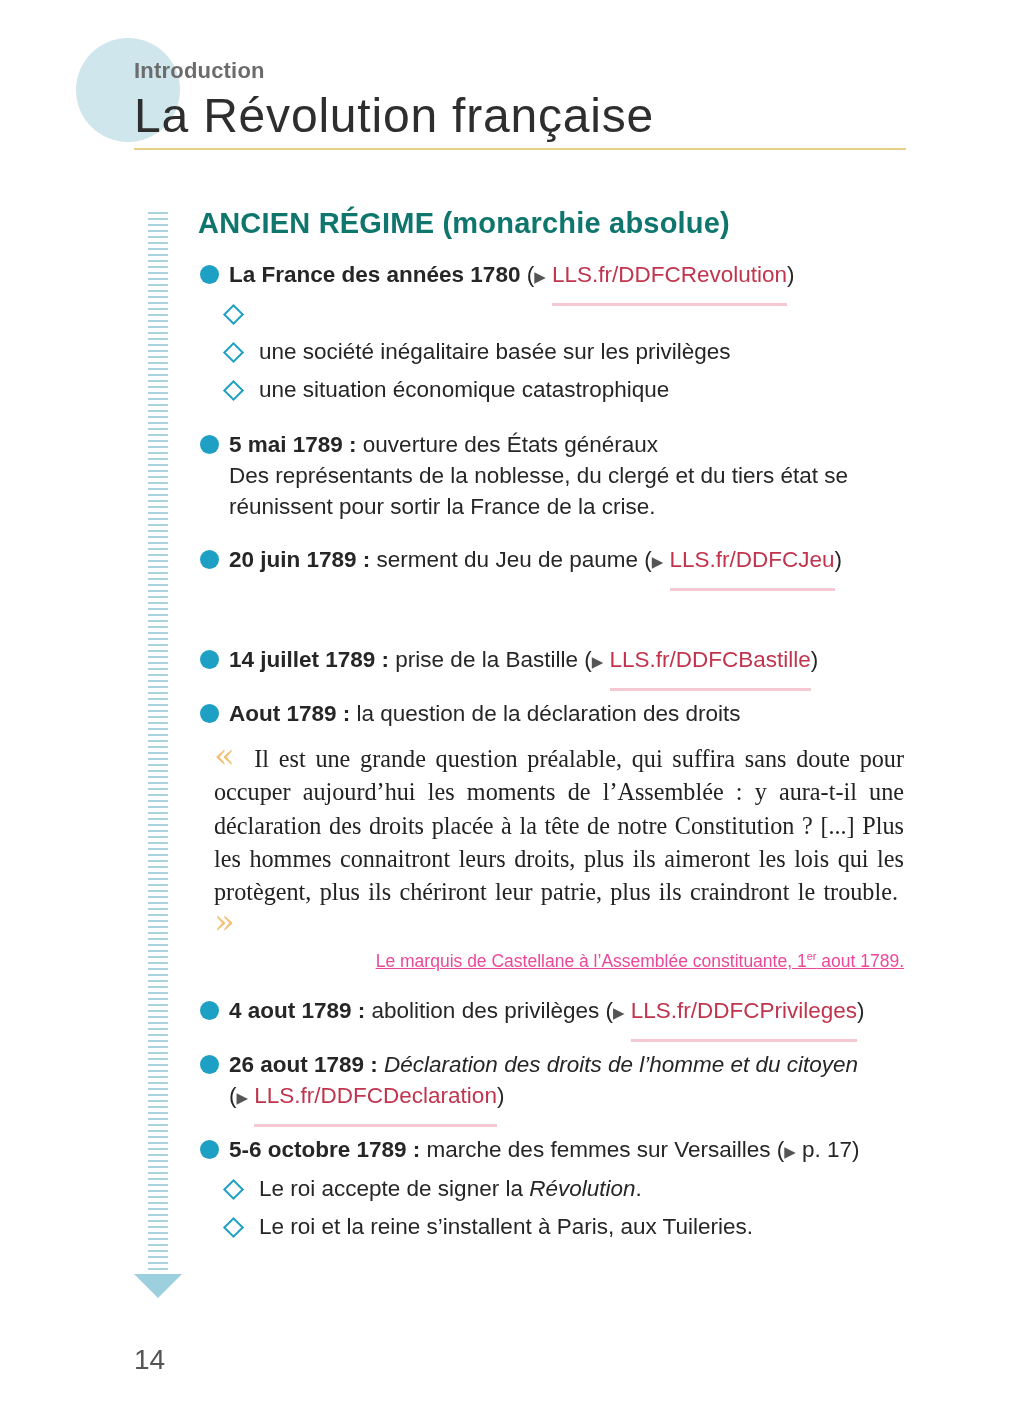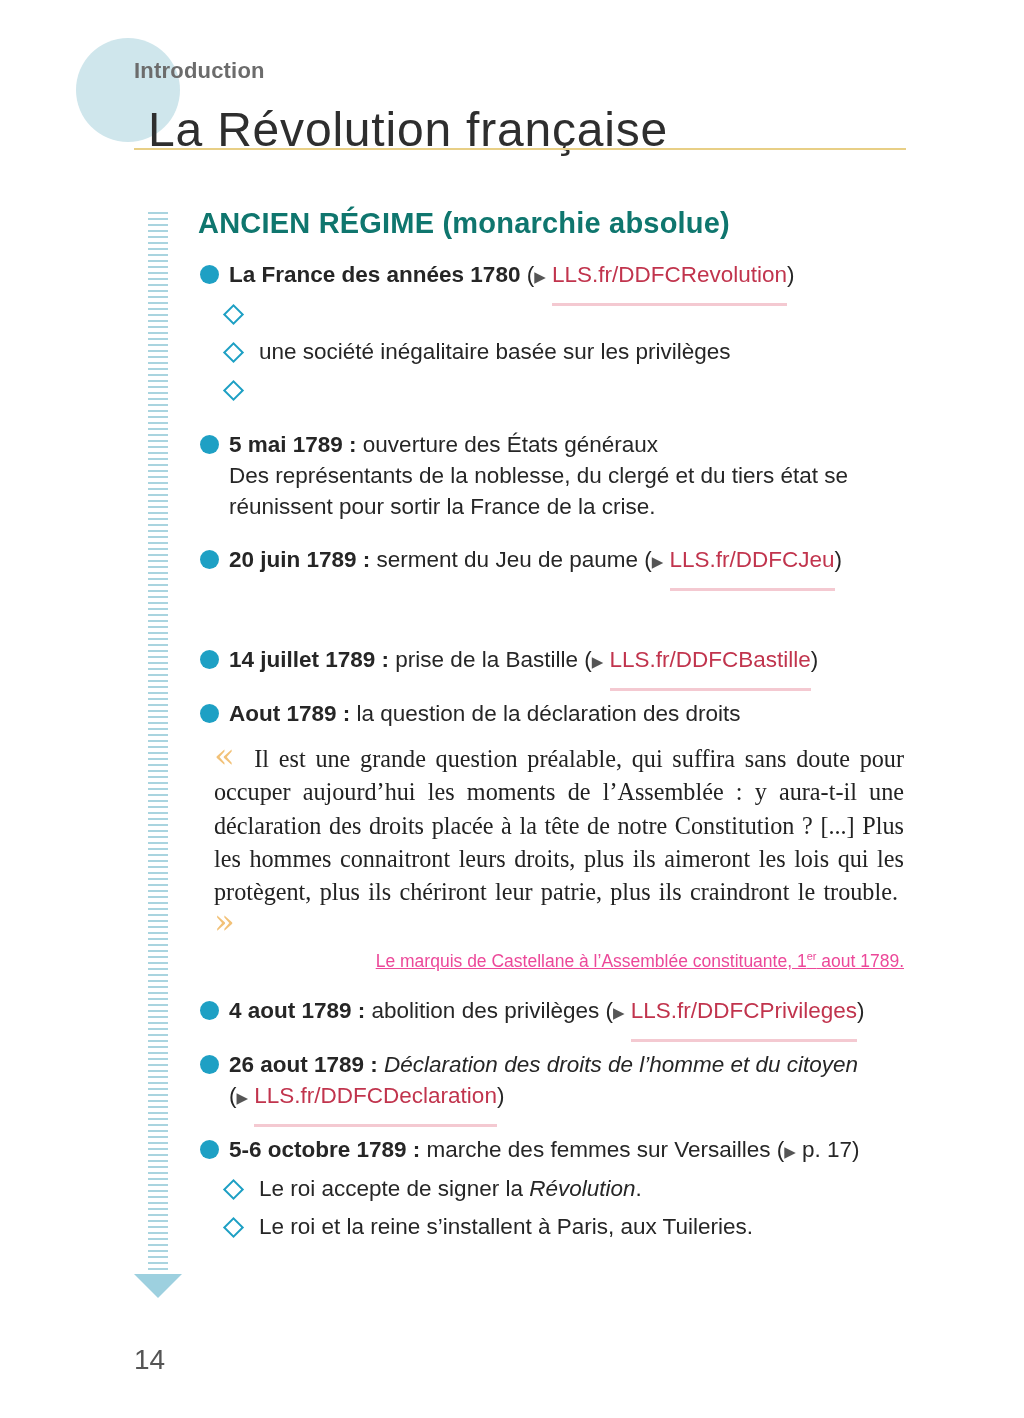--- a/index.html
+++ b/index.html
@@ -34,35 +34,35 @@
   .q-open, .q-close { color: #f2c177; font-size: 34px; line-height: 0; font-family: "DejaVu Serif", serif; }
   .source { position: absolute; right: 120px; top: 950px; font-size: 17.5px; color: #ec4899; text-decoration: underline; }
   .source sup { font-size: 11px; }
   .page-number { position: absolute; left: 134px; top: 1344px; font-size: 28px; color: #555; }
 </style>
 </head>
 <body>
 
 <div class="circle"></div>
 <div class="kicker">Introduction</div>
-<h1 class="title" style="margin:14px">La Révolution française</h1>
+<h1 class="title" style="margin:0">La Révolution française</h1>
 <div class="title-rule"></div>
 
 <div class="timeline"></div>
 <div class="timeline-arrow"></div>
 
 <div class="section-heading">ANCIEN RÉGIME (monarchie absolue)</div>
 
 <div class="entry" style="top:259px">
   <span class="dot"></span>
   <span class="b">La France des années 1780</span><span> (</span><span class="play">▶</span> <span class="link">LLS.fr/DDFCRevolution</span><span>)</span>
 </div>
 <div class="sub" style="top:298px"><span class="diamond"></span></div>
 <div class="sub" style="top:336px"><span class="diamond"></span><span>une société inégalitaire basée sur les privilèges</span></div>
-<div class="sub" style="top:374px"><span class="diamond"></span></div>
+<div class="sub" style="top:374px"><span class="diamond"></span><span>une situation économique catastrophique</span></div>
 
 <div class="entry" style="top:429px">
   <span class="dot"></span>
   <span class="b">5 mai 1789 :</span><span> ouverture des États généraux</span><br>
   <span>Des représentants de la noblesse, du clergé et du tiers état se réunissent pour sortir la France de la crise.</span>
 </div>
 
 <div class="entry" style="top:544px">
   <span class="dot"></span>
   <span class="b">20 juin 1789 :</span><span> serment du Jeu de paume (</span><span class="play">▶</span> <span class="link">LLS.fr/DDFCJeu</span><span>)</span><br>

